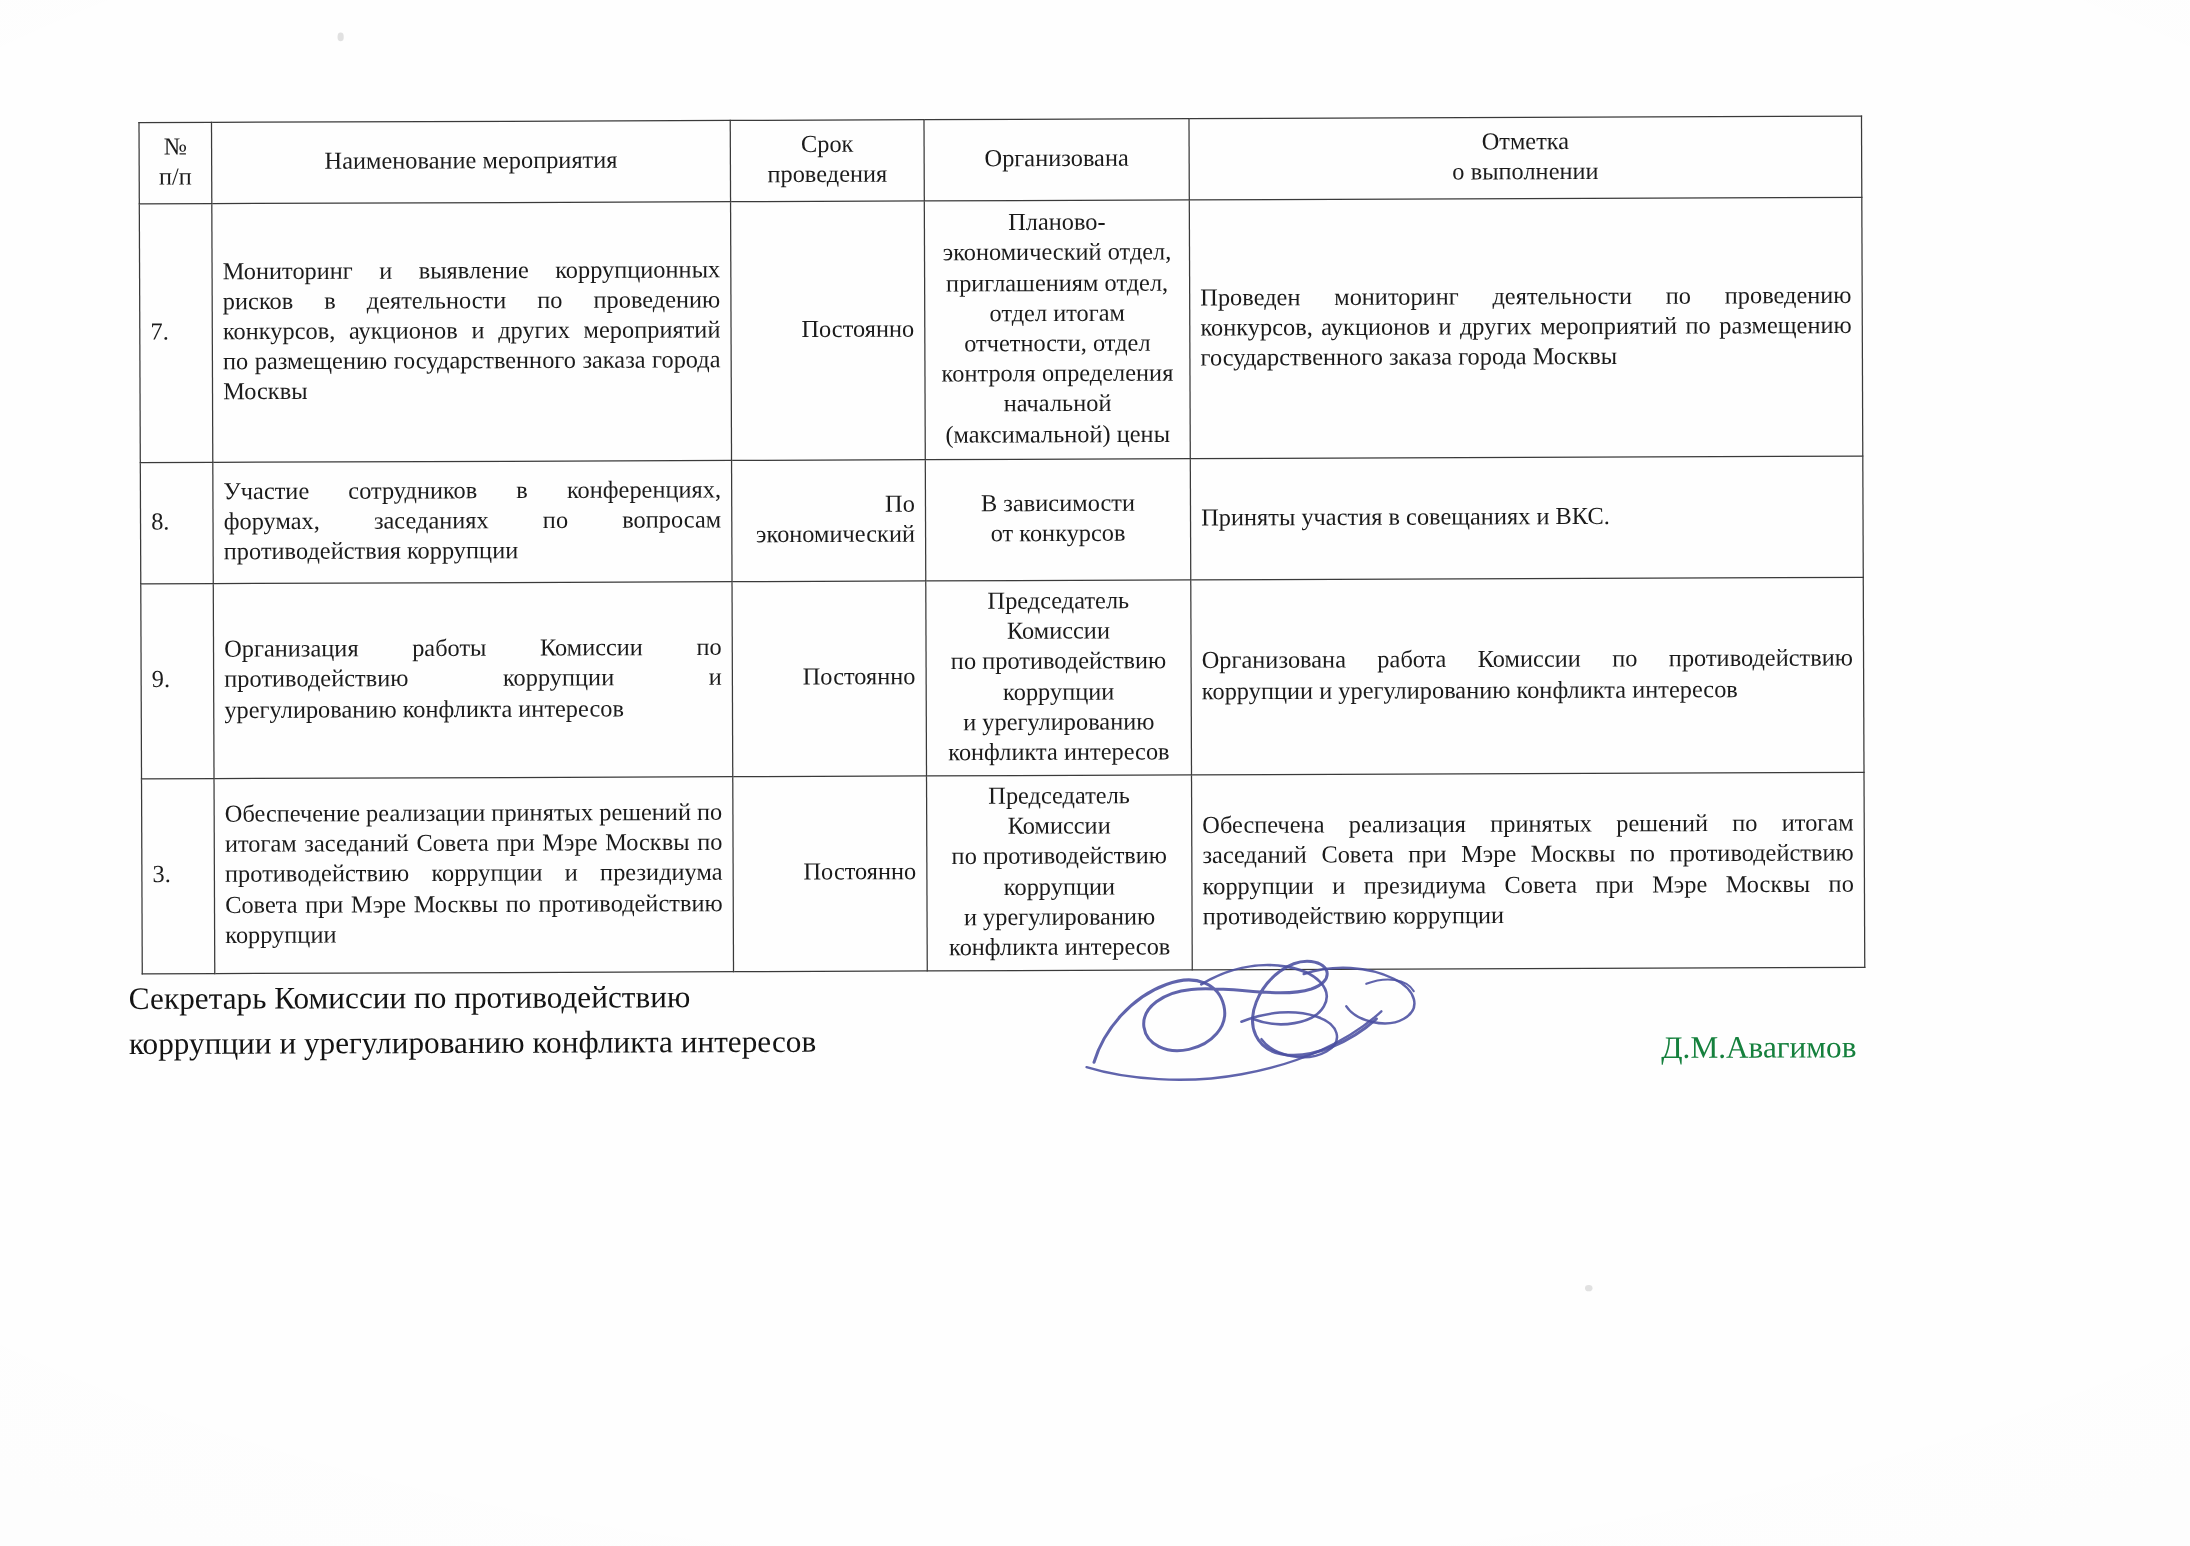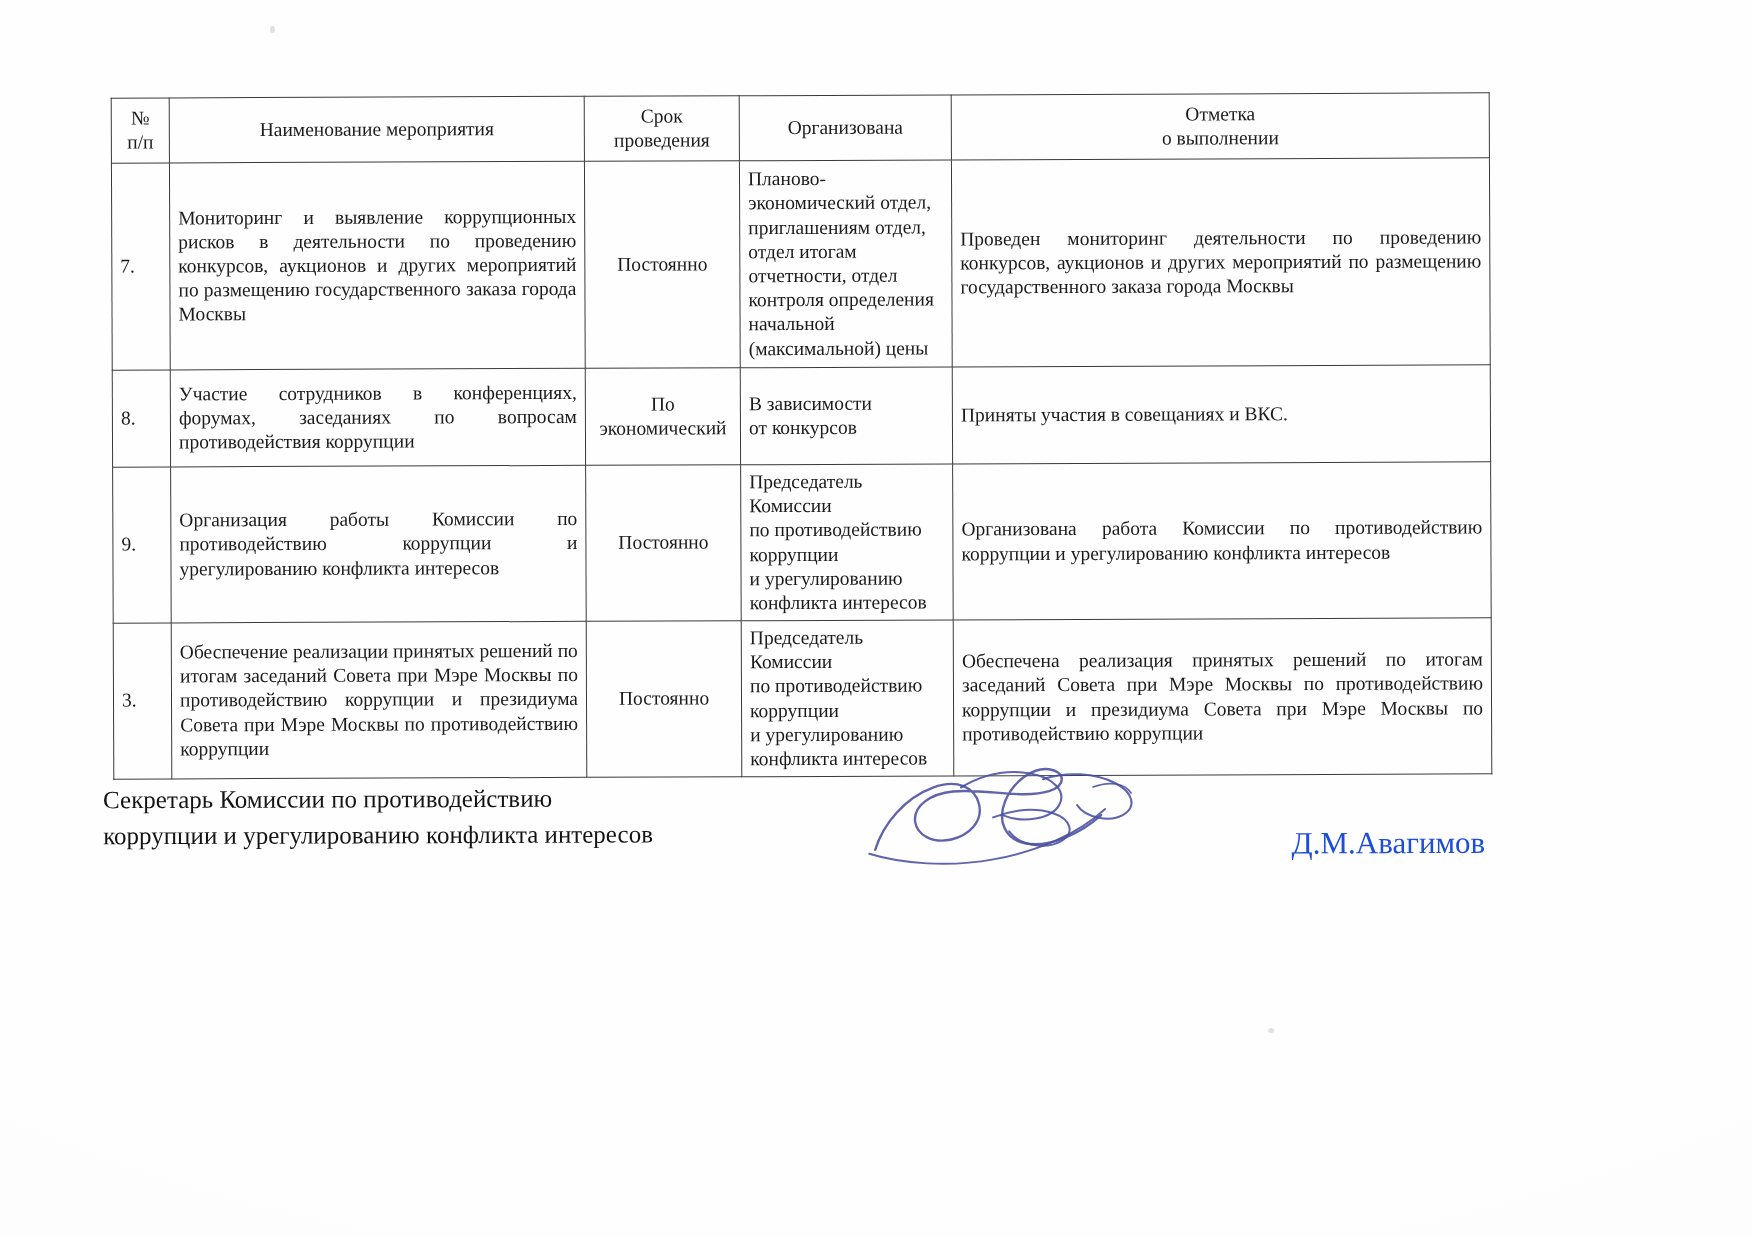--- a/index.html
+++ b/index.html
@@ -80,26 +80,26 @@
   }
   td.name {
     text-align: justify;
     text-align-last: left;
     padding: 8px 11px 8px 12px;
     font-size: 20px;
     line-height: 1.27;
     hyphens: none;
   }
   td.term {
+    text-align: right;
+    font-size: 19.5px;
+    line-height: 1.25;
+  }
+  td.resp {
     text-align: center;
-    font-size: 19.5px;
-    line-height: 1.25;
-  }
-  td.resp {
-    text-align: left;
     font-size: 18.5px;
     line-height: 1.3;
     padding: 6px 5px;
   }
   td.mark {
     text-align: justify;
     text-align-last: left;
     padding: 8px 12px 8px 11px;
     font-size: 19.5px;
     line-height: 1.3;
@@ -129,22 +129,22 @@
     font-size: 25px;
     line-height: 1.42;
     color: #141414;
     white-space: nowrap;
   }
   .sign-role span { display: block; }
   .sign-name {
     position: absolute;
     right: 8px;
     top: 47px;
-    font-size: 31px;
-    color: #1d4ed8;
+    font-size: 25px;
+    color: #15803d;
     white-space: nowrap;
     font-family: Liberation Serif, serif;
   }
 
   
   .signature-svg {
     position: absolute;
     left: 750px;
     top: -22px;
     width: 330px;

